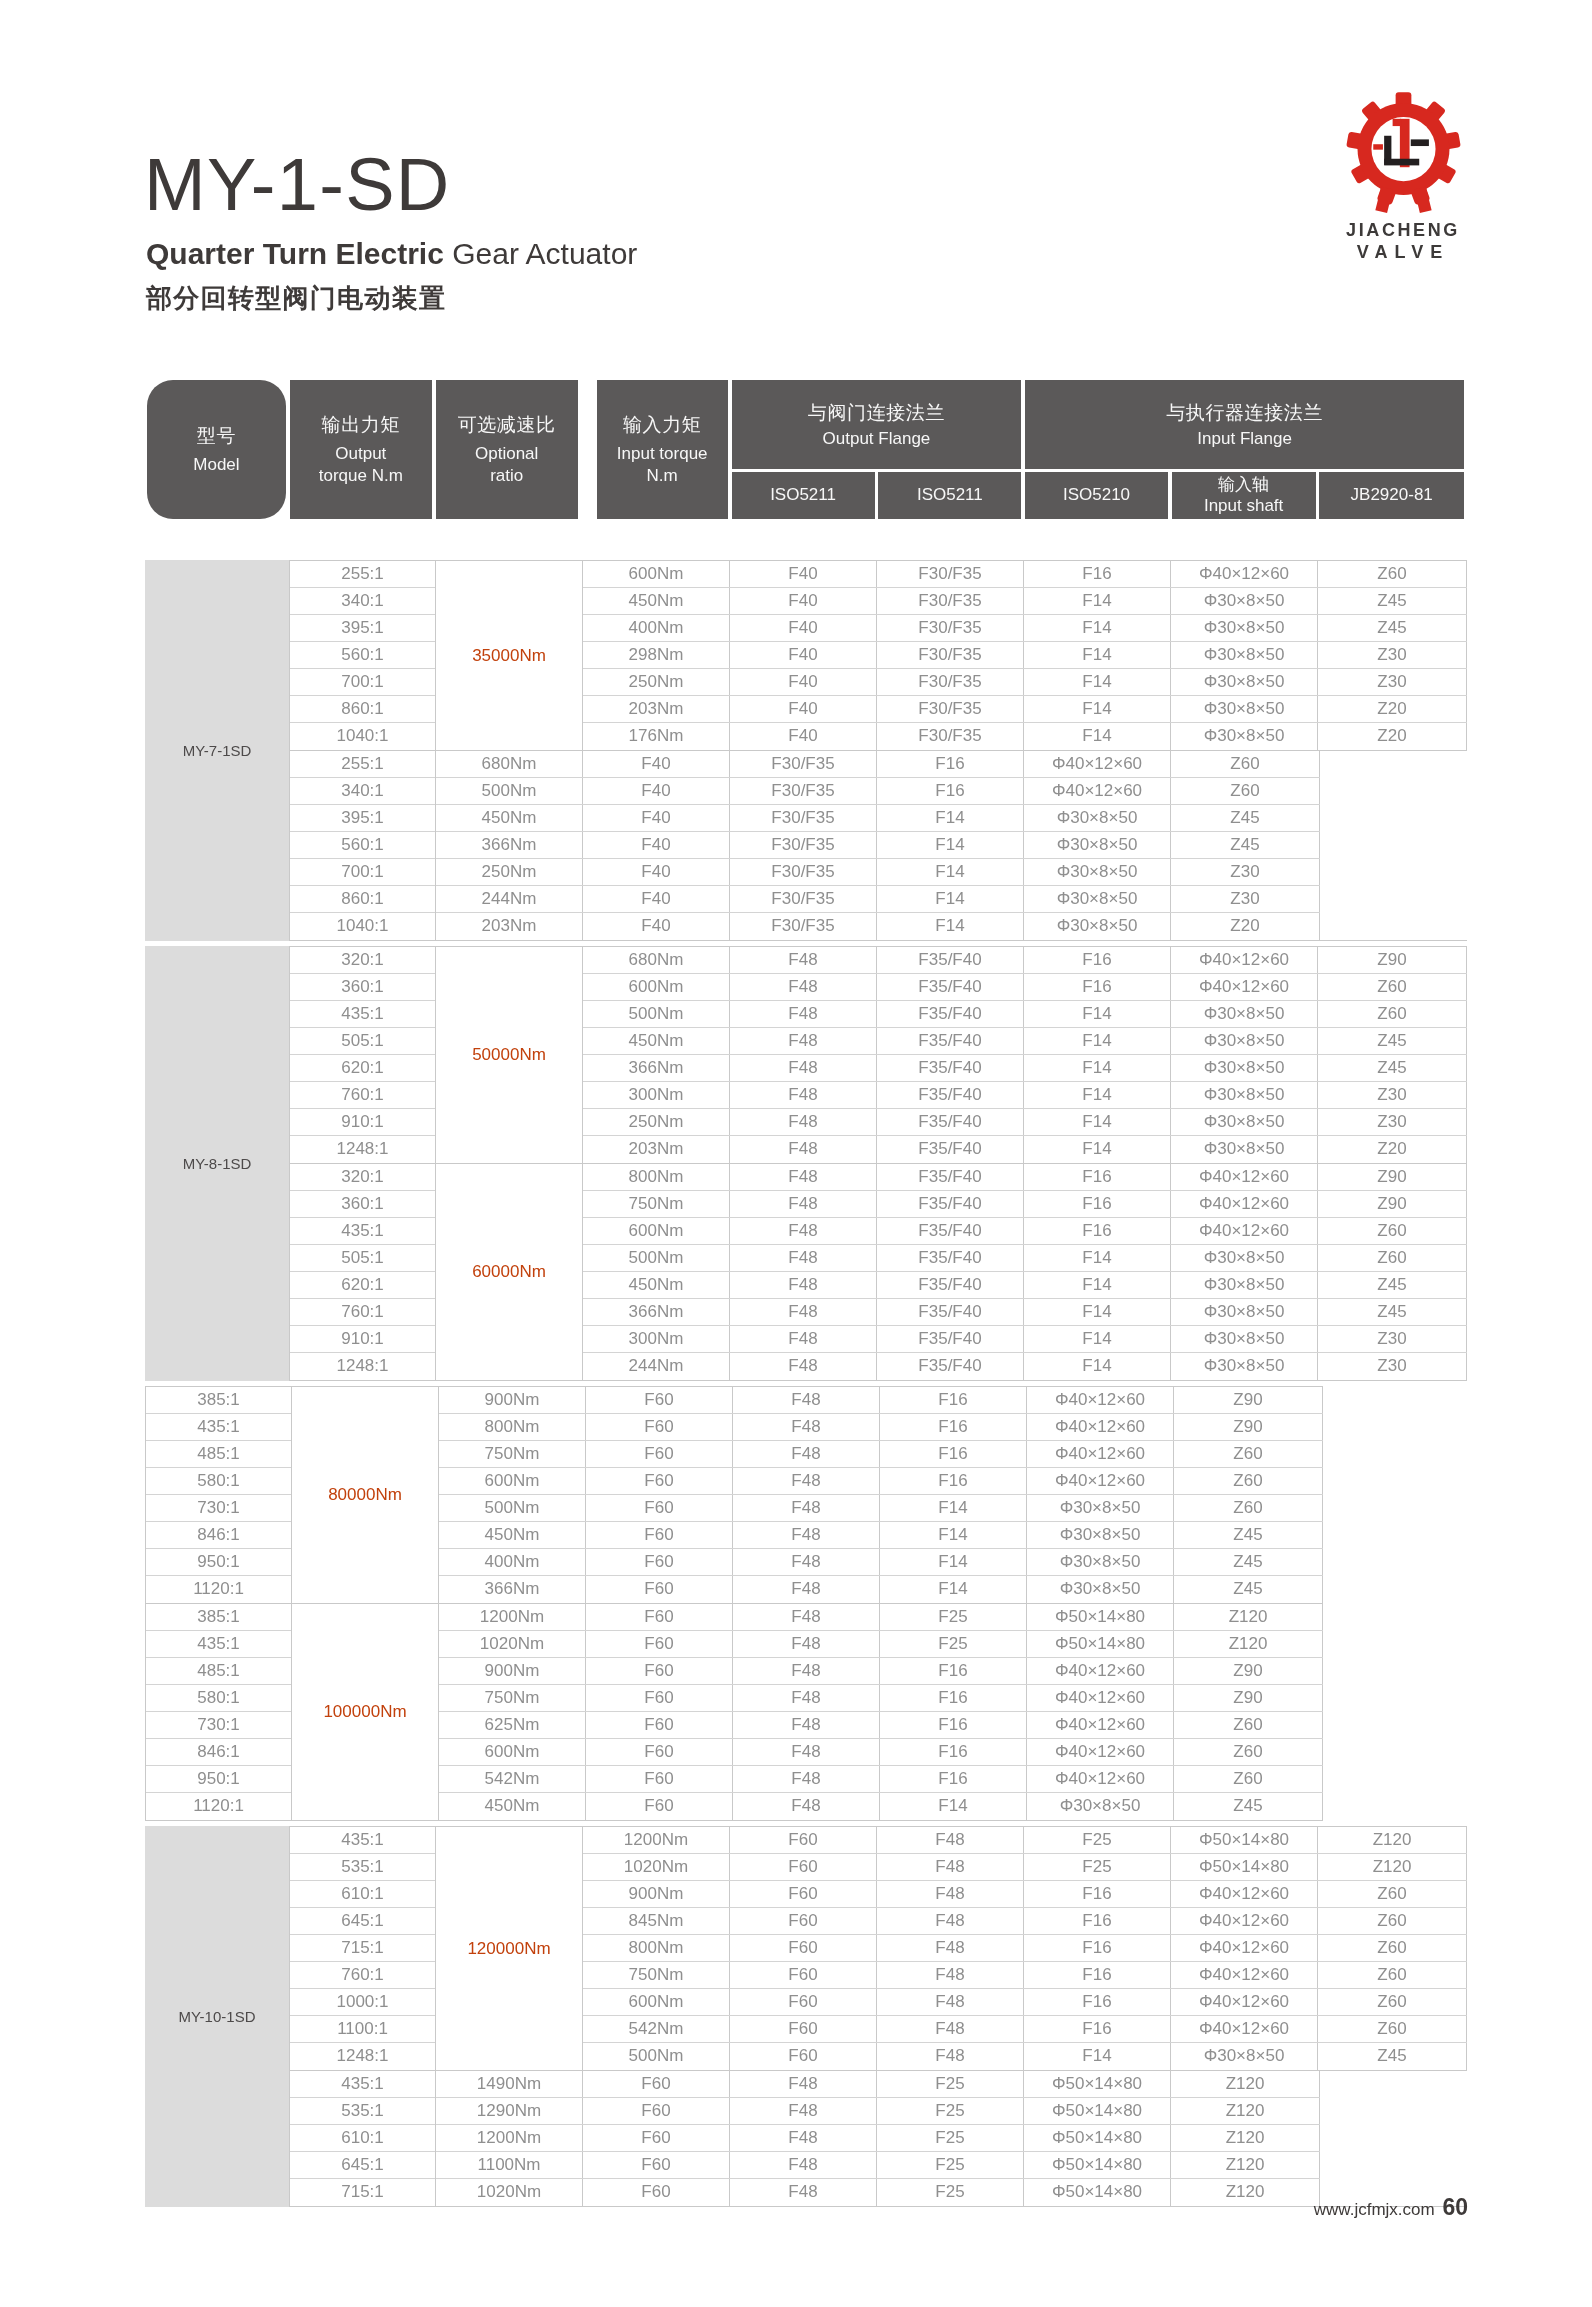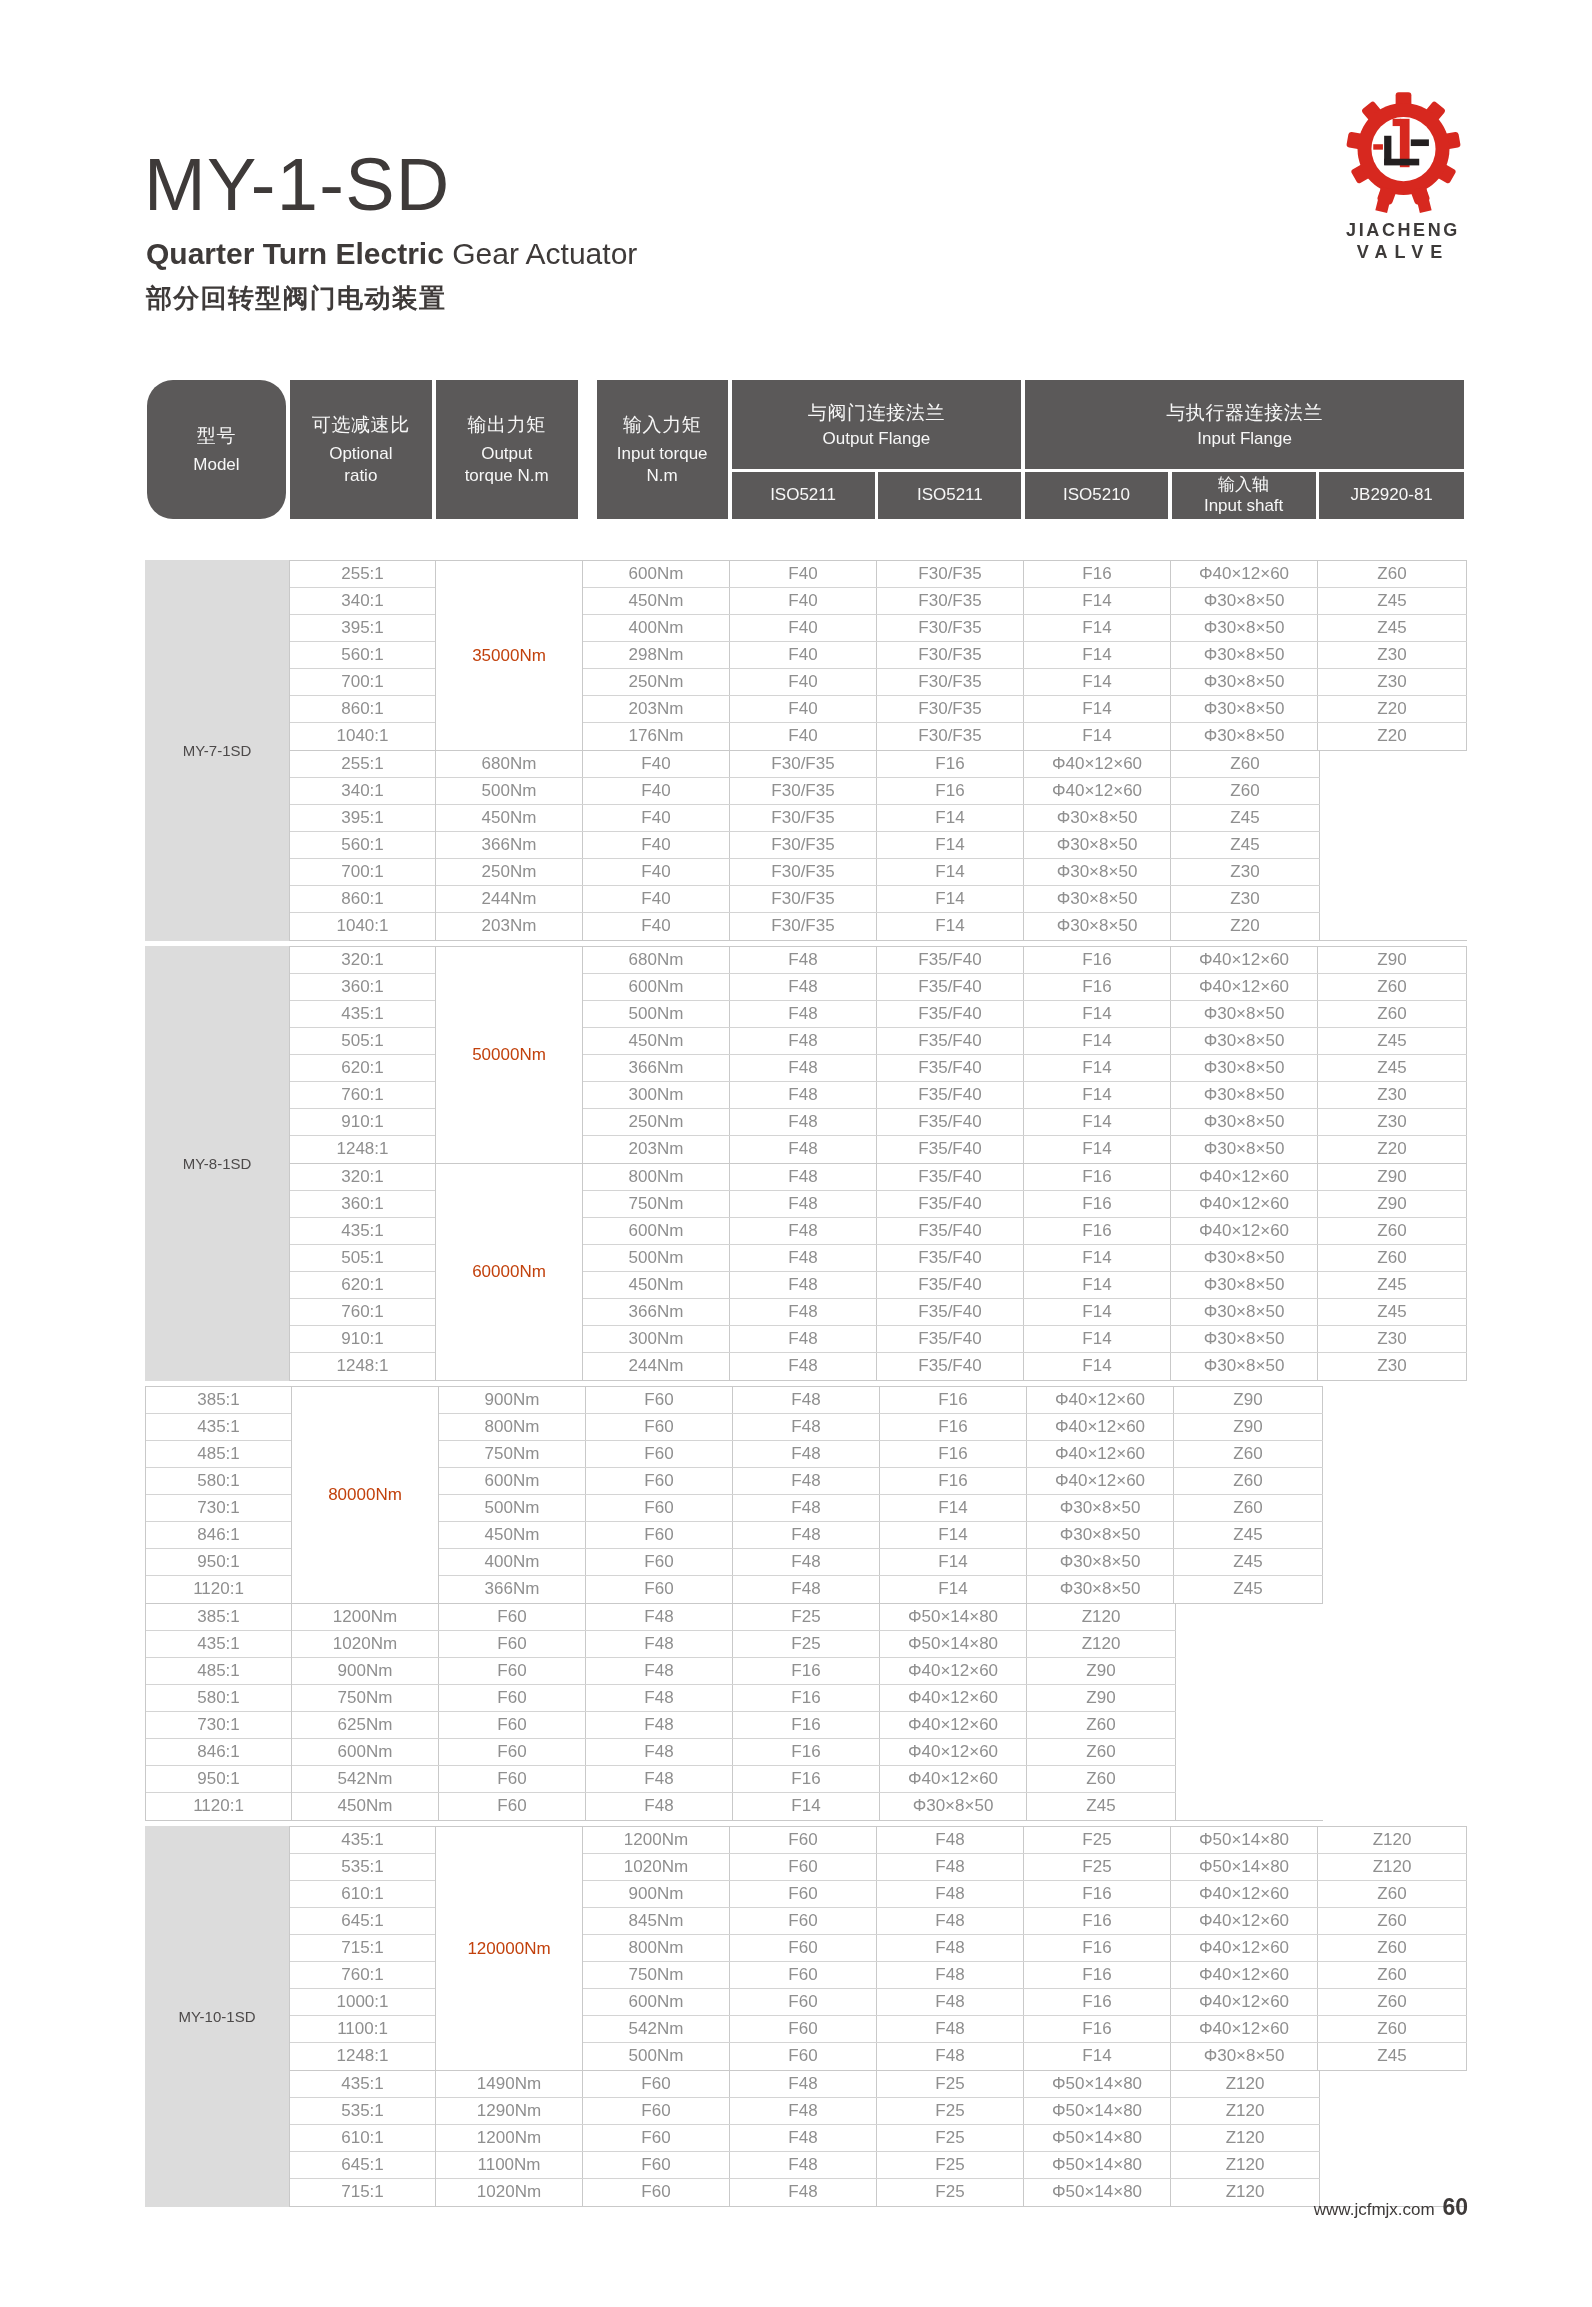--- a/index.html
+++ b/index.html
@@ -107,28 +107,28 @@
     <div class="lg2">VALVE</div>
   </div>
 
   <div id="spec-table">
       <div class="thead">
         <div class="th" style="width: 140px; border-radius: 26px;">
           <div class="zh">型号</div>
           <div class="en">Model</div>
         </div>
         <div class="th" style="width: 143px;">
+          <div class="zh">输出力矩</div>
+          <div class="en">Output</div>
+          <div class="en">torque N.m</div>
+        </div>
+        <div class="th" style="width: 143px;">
           <div class="zh">可选减速比</div>
           <div class="en">Optional</div>
           <div class="en">ratio</div>
-        </div>
-        <div class="th" style="width: 143px;">
-          <div class="zh">输出力矩</div>
-          <div class="en">Output</div>
-          <div class="en">torque N.m</div>
         </div>
         <div class="th" style="width: 132px; margin-left: 17px;">
           <div class="zh">输入力矩</div>
           <div class="en">Input torque</div>
           <div class="en">N.m</div>
         </div>
         <div class="thgroup" style="width: 290px;">
           <div class="gtop">
             <div class="zh">与阀门连接法兰</div>
             <div class="en">Output Flange</div>
@@ -554,20 +554,21 @@
               <div class="rcol" style="width: 147px;">
                 <div class="rcell">385:1</div>
                 <div class="rcell">435:1</div>
                 <div class="rcell">485:1</div>
                 <div class="rcell">580:1</div>
                 <div class="rcell">730:1</div>
                 <div class="rcell">846:1</div>
                 <div class="rcell">950:1</div>
                 <div class="rcell">1120:1</div>
               </div>
+              <div class="tcell" style="width: 147px;">100000Nm</div>
               <div class="rows">
                 <div class="drow">
                   <div class="dcell" style="width: 147px;">1200Nm</div>
                   <div class="dcell" style="width: 147px;">F60</div>
                   <div class="dcell" style="width: 147px;">F48</div>
                   <div class="dcell" style="width: 147px;">F25</div>
                   <div class="dcell" style="width: 147px;">Φ50×14×80</div>
                   <div class="dcell" style="width: 149px;">Z120</div>
                 </div>
                 <div class="drow">

